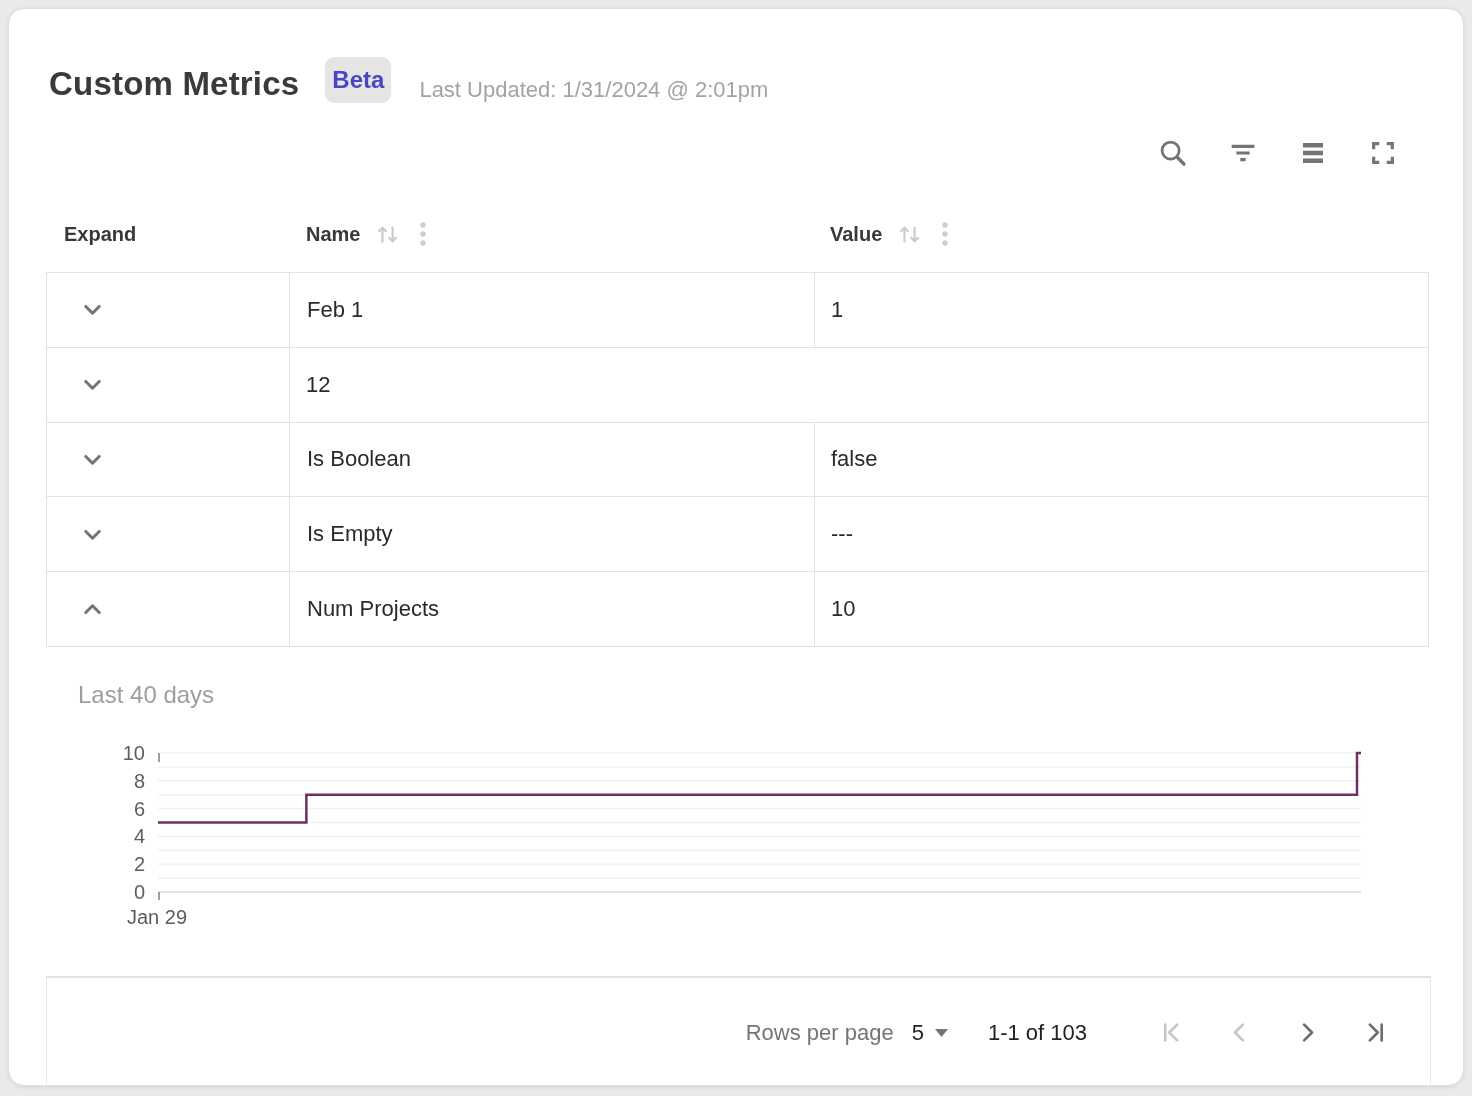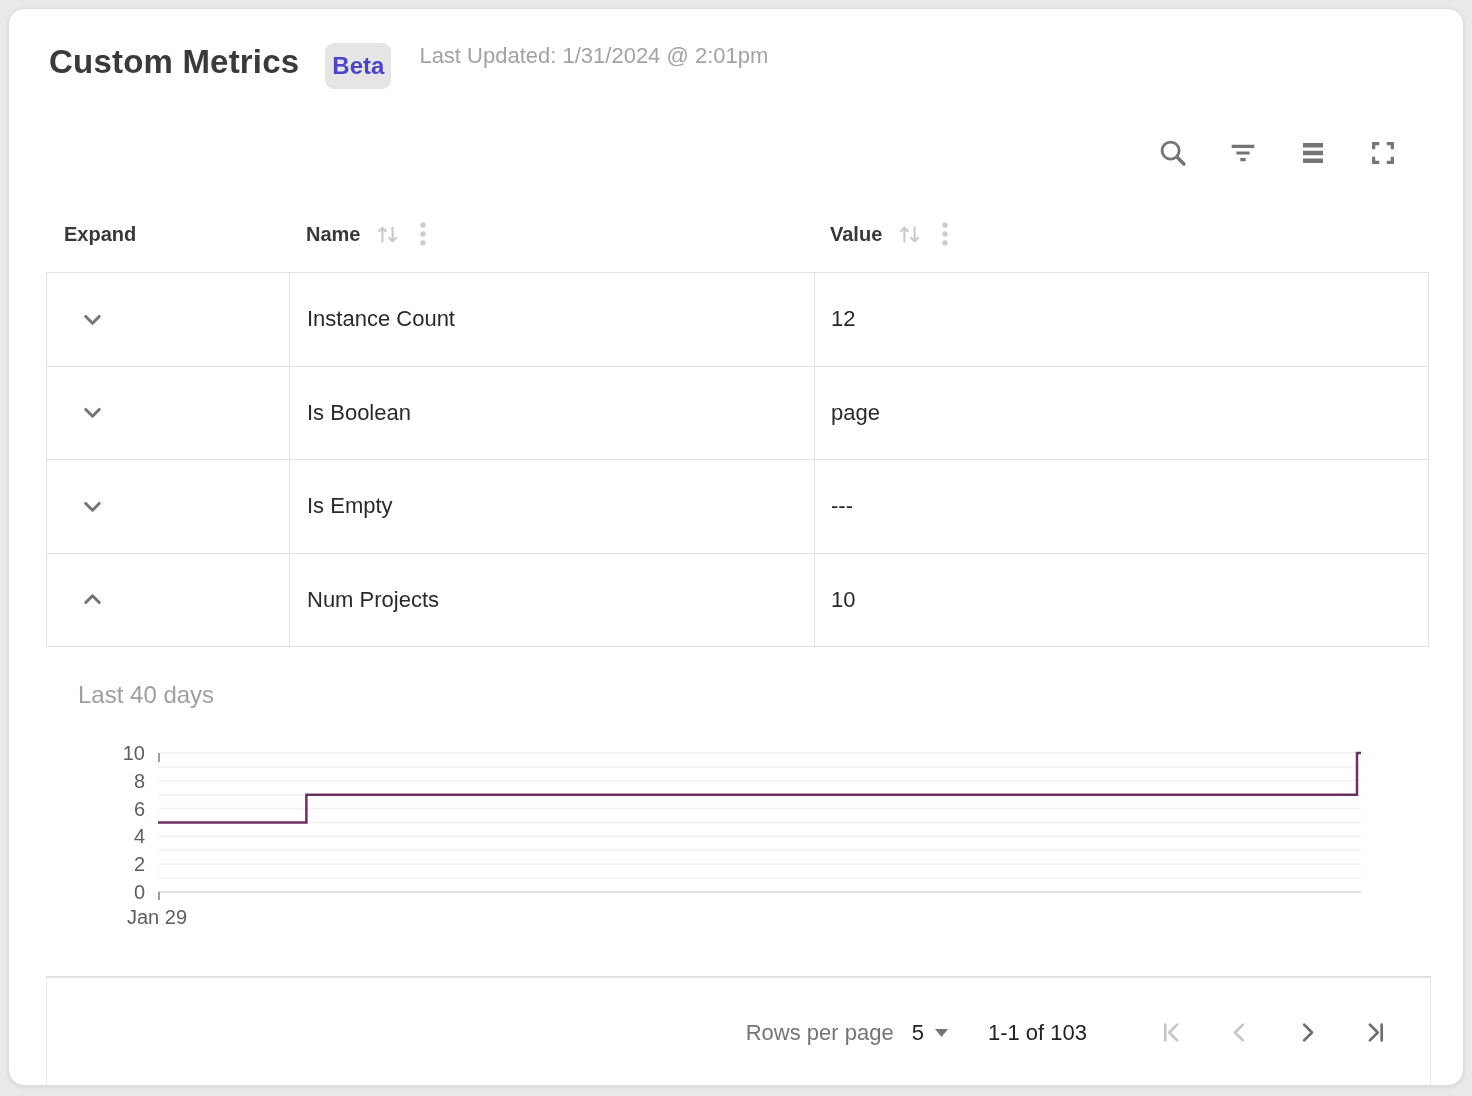--- a/index.html
+++ b/index.html
@@ -4,21 +4,21 @@
 <style>
   * { margin:0; padding:0; box-sizing:border-box; }
   html,body { width:1472px; height:1096px; }
   body { background:#eaeaea; font-family:"Liberation Sans","DejaVu Sans",sans-serif; position:relative; }
 
   .card { position:absolute; left:8px; top:8px; width:1456px; height:1078px;
           background:#ffffff; border:1px solid #dfdfdf; border-radius:16px;
           box-shadow:0 1px 4px rgba(0,0,0,.10); overflow:hidden; }
 
   
-  .hdr { position:absolute; left:40px; top:34px; height:60px; display:flex; align-items:flex-start; }
+  .hdr { position:absolute; left:40px; top:34px; height:60px; display:flex; align-items:flex-end; }
   .title { font-size:33px; font-weight:600; color:#3a3a3a; letter-spacing:.2px; }
   .badge { margin-left:26px; background:#e5e5e5; color:#4b45c6; font-size:24px; font-weight:600;
            padding:9px 7px; border-radius:9px; }
   .updated { margin-left:28px; font-size:22px; color:#a3a3a3; }
 
   
   .toolbar { position:absolute; top:122px; right:58px; display:flex; gap:26px; }
   .icon-btn { width:44px; height:44px; border:none; background:transparent; display:flex;
               align-items:center; justify-content:center; cursor:pointer; border-radius:50%; }
 
@@ -153,39 +153,51 @@
   <div class="tbody" id="table-body">
       <div class="t-row">
         <div class="t-cell c-expand">
           <button class="expand-btn">
             <svg class="chev" width="27" height="27" viewBox="0 0 24 24" fill="none">
               <polyline points="6,9.3 12,15.3 18,9.3" stroke="#757575" stroke-width="2.7" stroke-linecap="round" stroke-linejoin="round"></polyline>
             </svg>
           </button>
         </div>
         <div class="t-cell c-name">
-          <span>Instance Count</span>
+          <span>Feb 1</span>
+        </div>
+        <div class="t-cell c-value">
+          <span>1</span>
+        </div>
+      </div>
+      <div class="t-row">
+        <div class="t-cell c-expand">
+          <button class="expand-btn">
+            <svg class="chev" width="27" height="27" viewBox="0 0 24 24" fill="none">
+              <polyline points="6,9.3 12,15.3 18,9.3" stroke="#757575" stroke-width="2.7" stroke-linecap="round" stroke-linejoin="round"></polyline>
+            </svg>
+          </button>
         </div>
         <div class="t-cell c-value">
           <span>12</span>
         </div>
       </div>
       <div class="t-row">
         <div class="t-cell c-expand">
           <button class="expand-btn">
             <svg class="chev" width="27" height="27" viewBox="0 0 24 24" fill="none">
               <polyline points="6,9.3 12,15.3 18,9.3" stroke="#757575" stroke-width="2.7" stroke-linecap="round" stroke-linejoin="round"></polyline>
             </svg>
           </button>
         </div>
         <div class="t-cell c-name">
           <span>Is Boolean</span>
         </div>
         <div class="t-cell c-value">
-          <span>page</span>
+          <span>false</span>
         </div>
       </div>
       <div class="t-row">
         <div class="t-cell c-expand">
           <button class="expand-btn">
             <svg class="chev" width="27" height="27" viewBox="0 0 24 24" fill="none">
               <polyline points="6,9.3 12,15.3 18,9.3" stroke="#757575" stroke-width="2.7" stroke-linecap="round" stroke-linejoin="round"></polyline>
             </svg>
           </button>
         </div>

